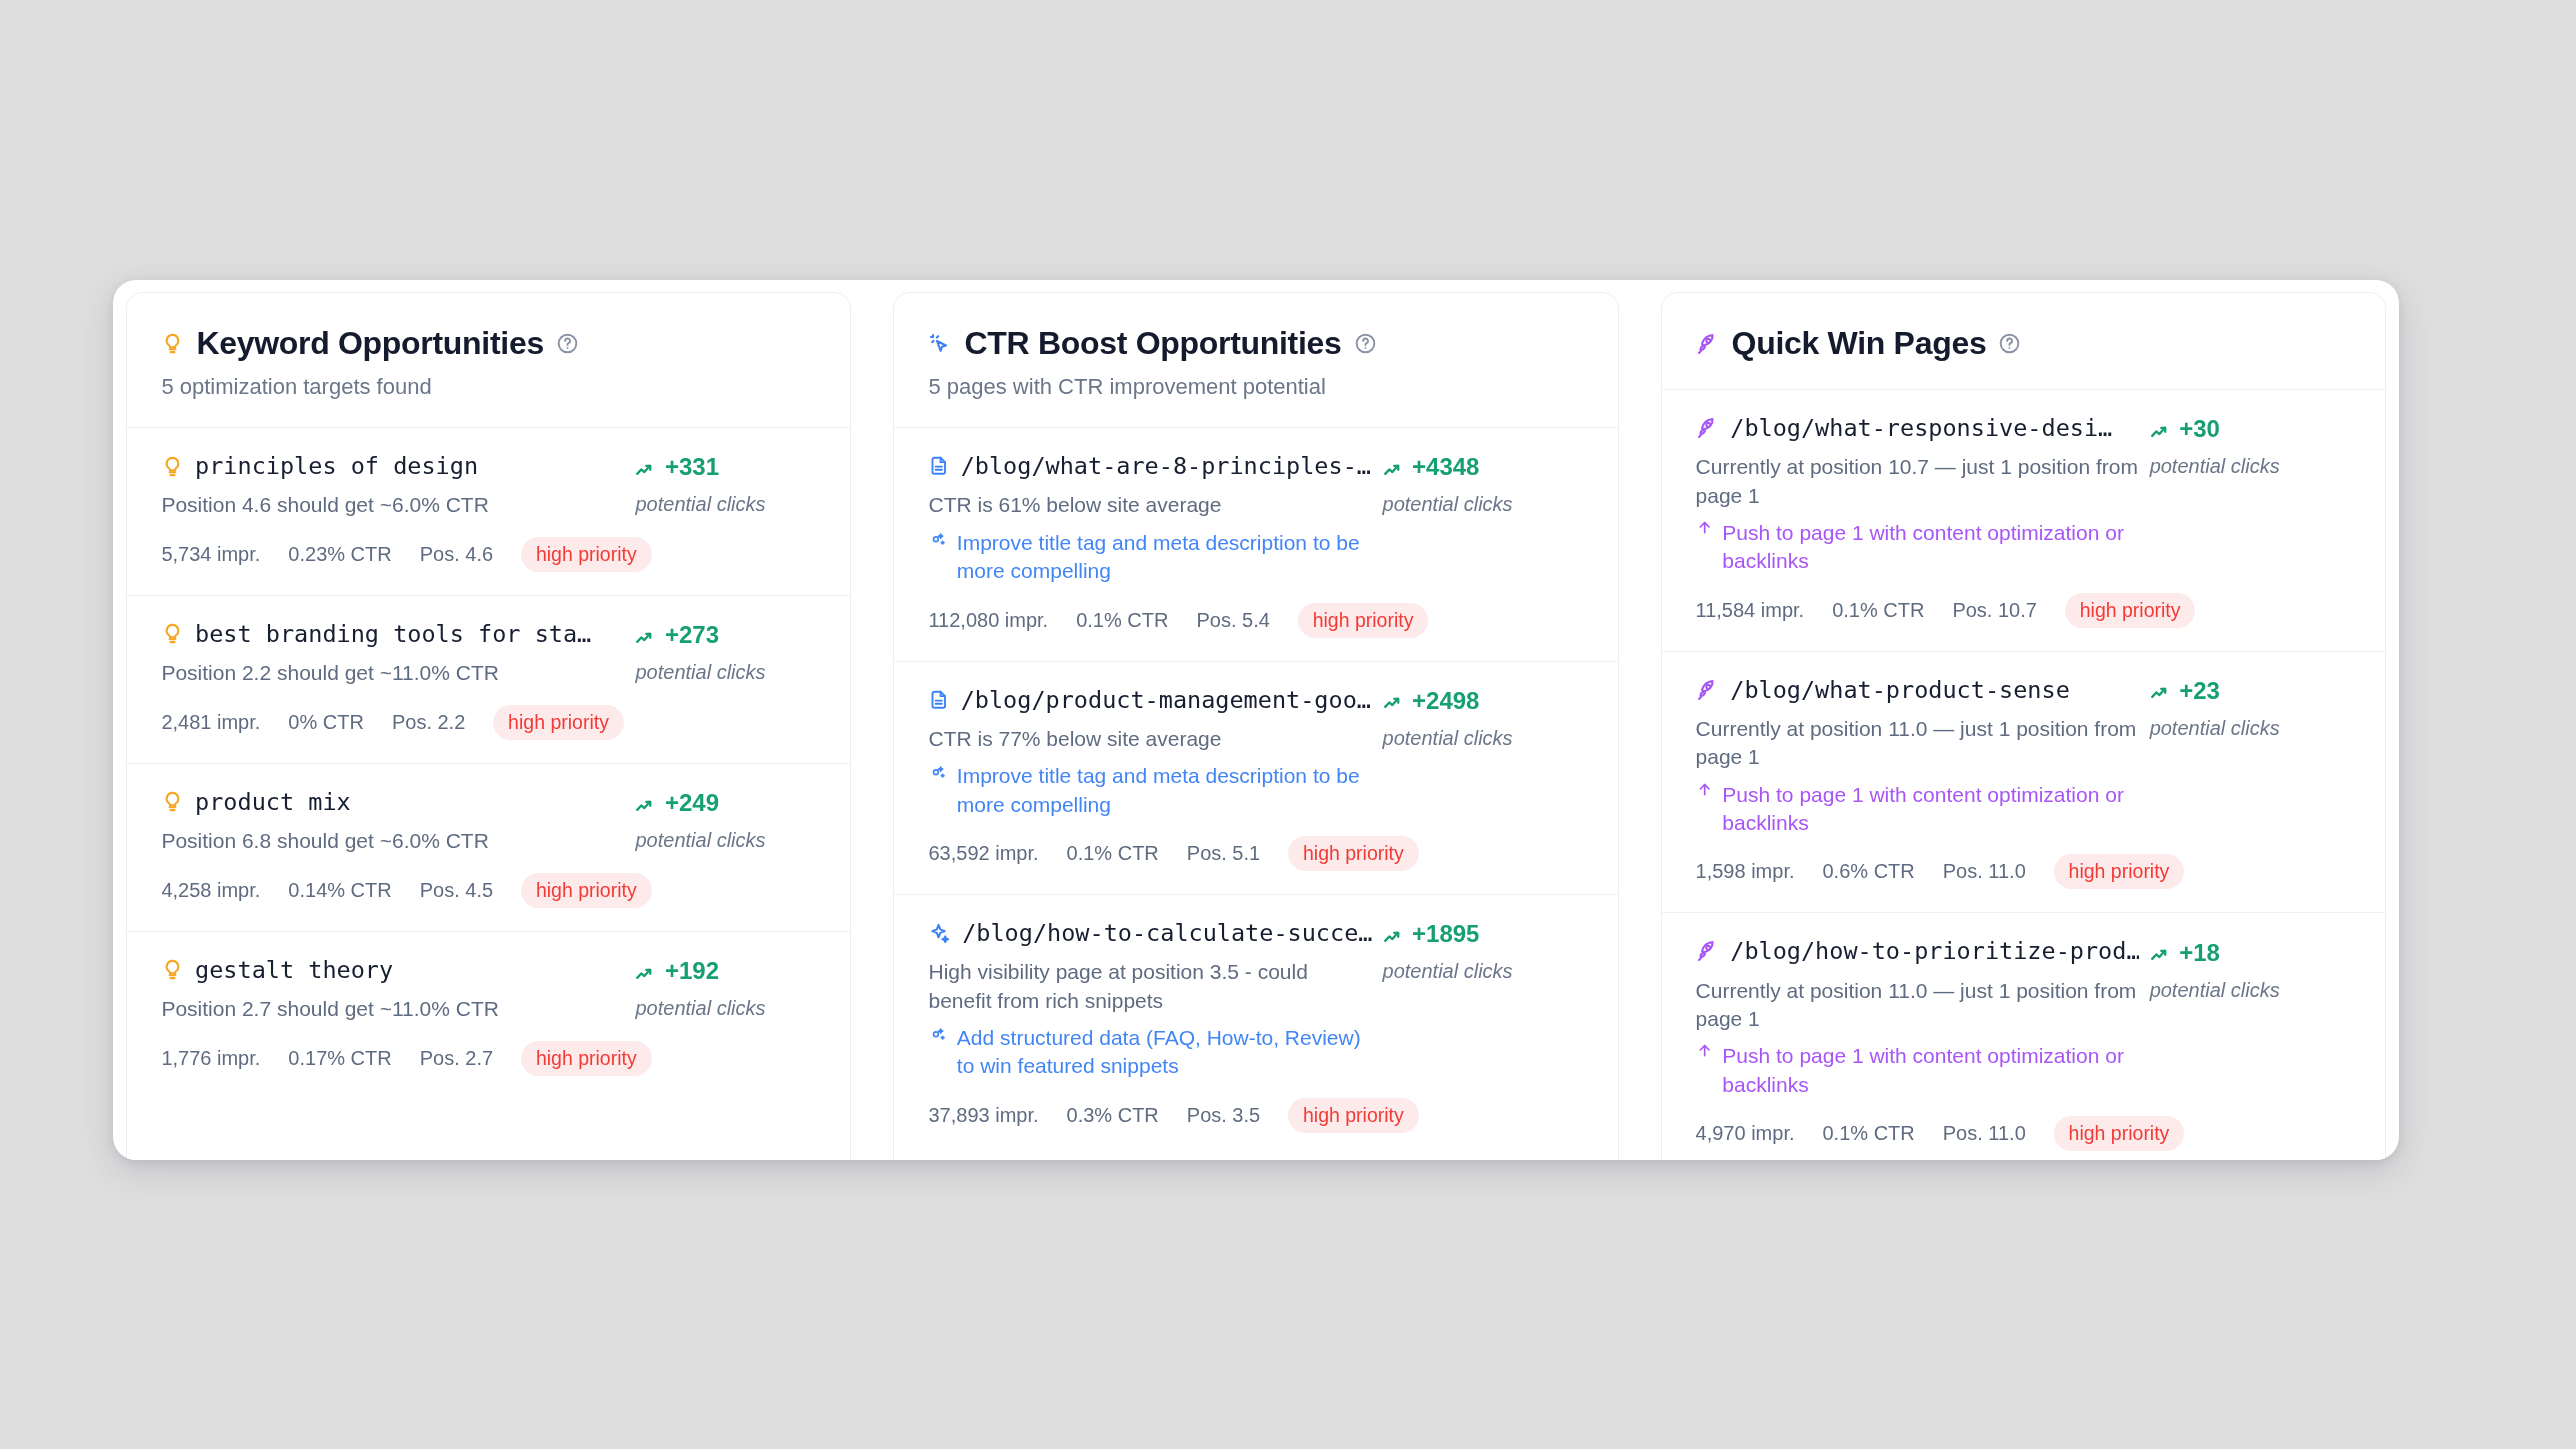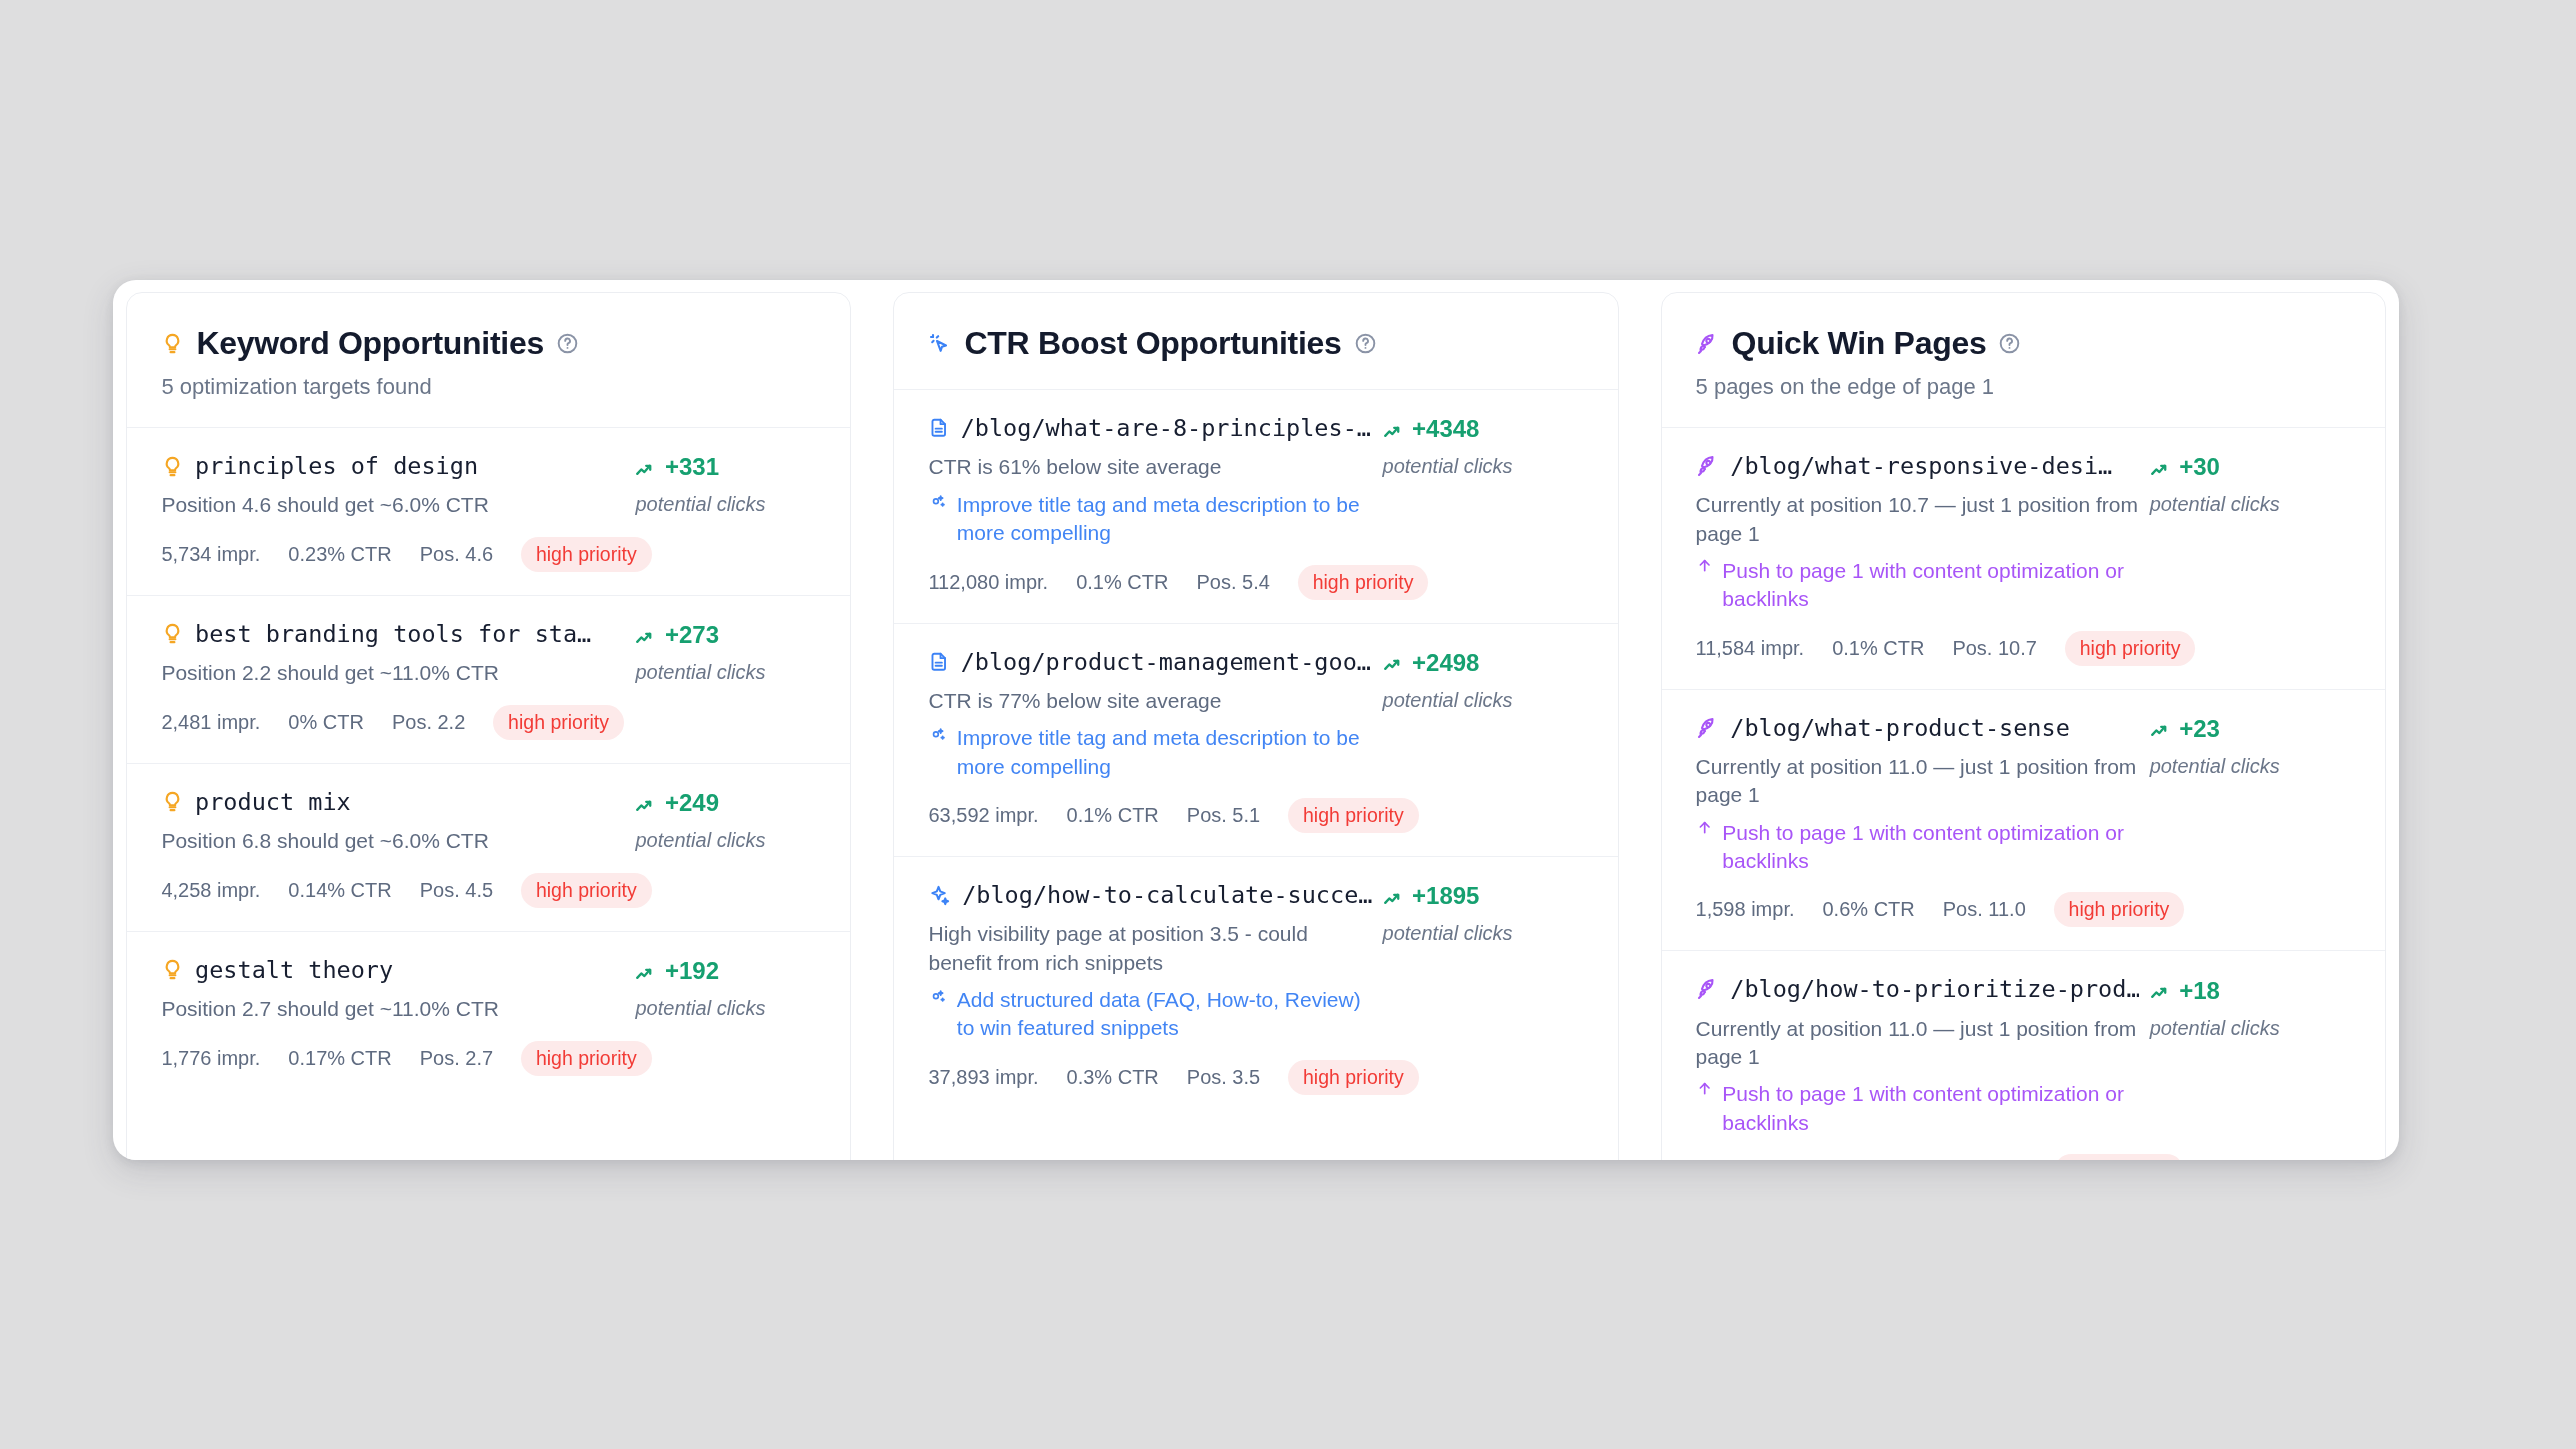--- a/index.html
+++ b/index.html
@@ -338,20 +338,21 @@
             </span>
             <span class="card-title">CTR Boost Opportunities</span>
             <span class="help-icon">
               <svg width="23" height="23" viewBox="0 0 24 24" fill="none" stroke="#8a93a6" stroke-width="2" stroke-linecap="round" stroke-linejoin="round">
                 <circle cx="12" cy="12" r="9.2"></circle>
                 <path d="M9.6 9.3a2.5 2.5 0 1 1 3.3 2.4c-.6.2-.9.8-.9 1.4v.4"></path>
                 <path d="M12 16.6h.01"></path>
               </svg>
             </span>
           </div>
+          <div class="card-subtitle">5 pages with CTR improvement potential</div>
         </div>
         <div class="rows">
           <div class="row">
             <div class="row-main">
               <div class="row-head">
                 <span>
                   <svg width="21.5" height="21.5" viewBox="0 0 24 24" fill="none" stroke="#3b82f6" stroke-width="2.1" stroke-linecap="round" stroke-linejoin="round">
                     <path d="M14 3H7a2 2 0 0 0-2 2v14a2 2 0 0 0 2 2h10a2 2 0 0 0 2-2V8z"></path>
                     <path d="M14 3v5h5"></path>
                     <path d="M8.5 13h7"></path>
@@ -492,21 +493,20 @@
             </span>
             <span class="card-title">Quick Win Pages</span>
             <span class="help-icon">
               <svg width="23" height="23" viewBox="0 0 24 24" fill="none" stroke="#8a93a6" stroke-width="2" stroke-linecap="round" stroke-linejoin="round">
                 <circle cx="12" cy="12" r="9.2"></circle>
                 <path d="M9.6 9.3a2.5 2.5 0 1 1 3.3 2.4c-.6.2-.9.8-.9 1.4v.4"></path>
                 <path d="M12 16.6h.01"></path>
               </svg>
             </span>
           </div>
-          <div class="card-subtitle">5 pages on the edge of page 1</div>
         </div>
         <div class="rows">
           <div class="row">
             <div class="row-main">
               <div class="row-head">
                 <span>
                   <svg width="24" height="24" viewBox="0 0 24 24" fill="none" stroke="#a855f7" stroke-width="2.1" stroke-linecap="round" stroke-linejoin="round">
                     <path d="M13.5 10.5a2 2 0 1 0-2.8-2.8 2 2 0 0 0 2.8 2.8z"></path>
                     <path d="M9 15l-3-3c1.5-5 5.5-8.5 10.5-9 .5 5-3 9-9 10.5z"></path>
                     <path d="M7 14c-1.5.5-2.5 2-2.5 4 2 0 3.5-1 4-2.5"></path>

